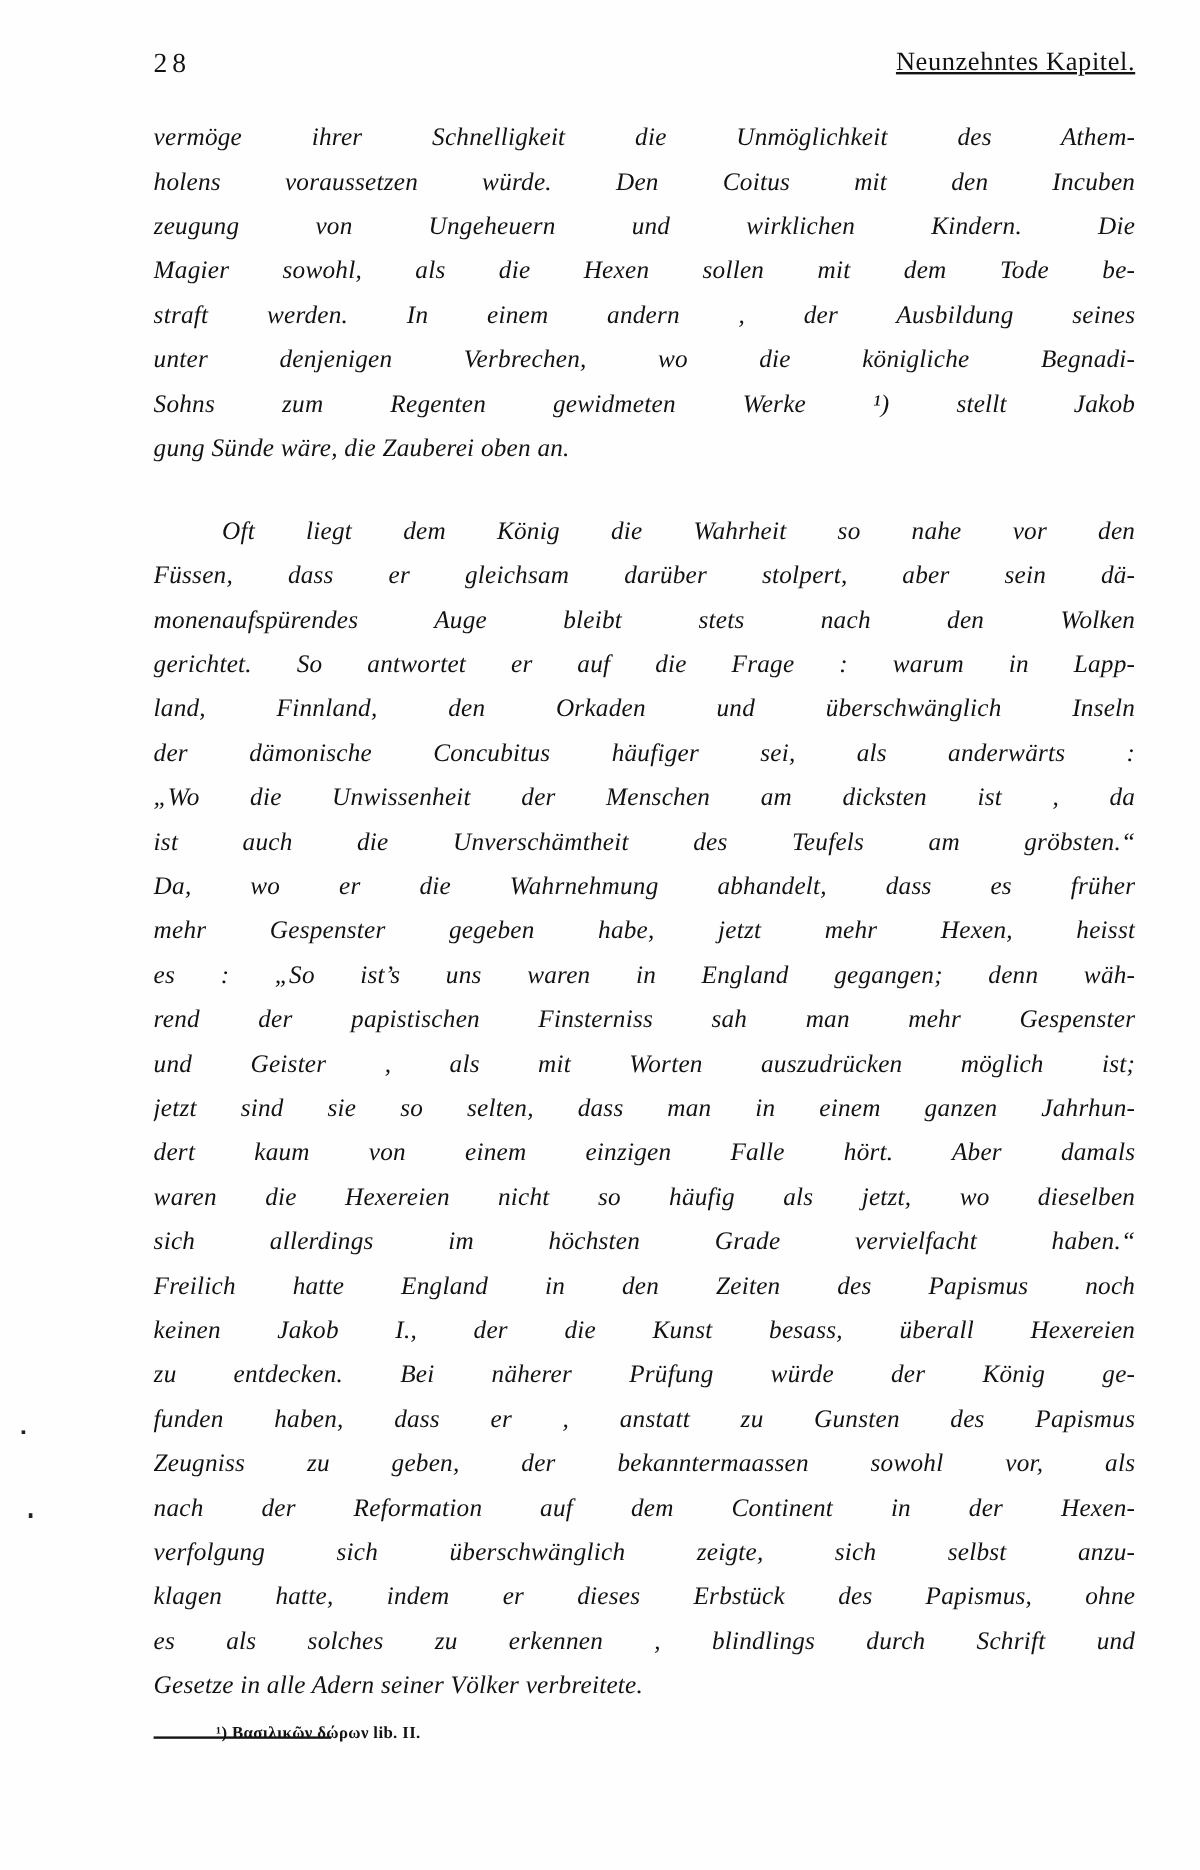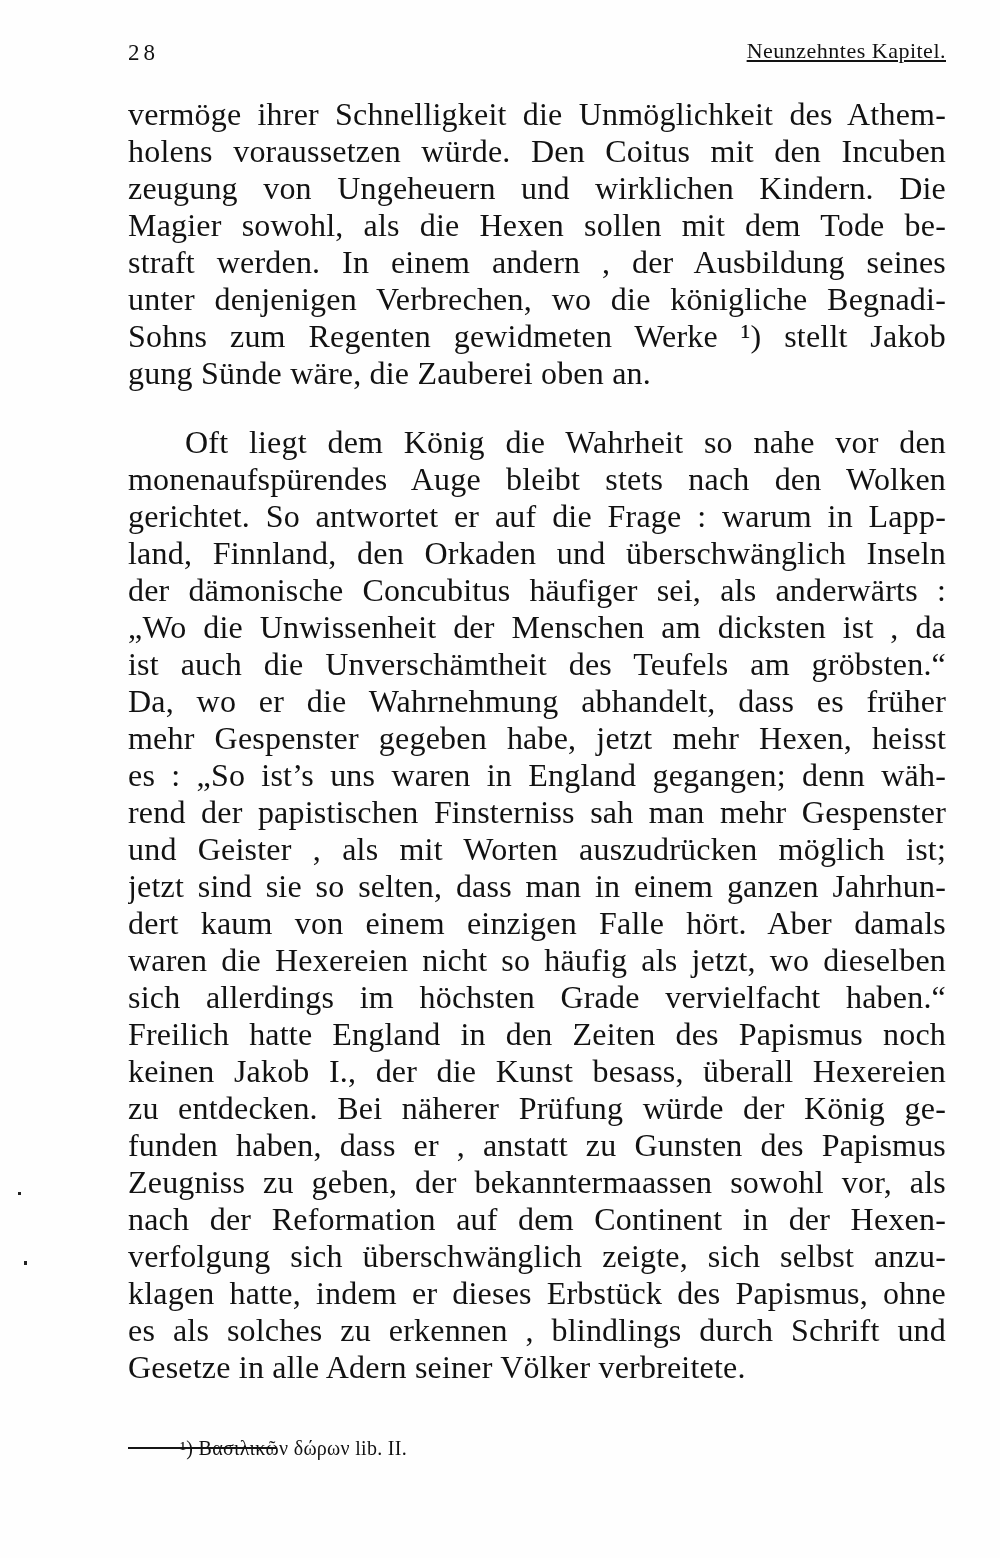--- a/index.html
+++ b/index.html
@@ -39,48 +39,50 @@
   }
   .body-text {
     position: absolute;
     top: 96px;
     left: 128px;
     width: 818px;
   }
   .line {
     height: 37px;
     line-height: 37px;
-    font-size: 32px;
+    font-size: 21px;
     letter-spacing: 0.2px;
     text-align: justify;
     text-align-last: justify;
     overflow: hidden;
     white-space: normal;
+    font-style: italic;
   }
   .line.indent {
     padding-left: 57px;
     margin-top: 32px;
   }
   .line.parend {
     text-align-last: left;
   }
   .footnote-rule {
     position: absolute;
     left: 128px;
     top: 1447px;
     width: 148px;
     height: 2px;
     background: #151515;
   }
   .footnote {
     position: absolute;
     left: 180px;
     top: 1437px;
-    font-size: 20px;
+    font-size: 14px;
     letter-spacing: 0.3px;
+    font-weight: bold;
   }
   .speck {
     position: absolute;
     background: #222;
   }
   .speck1 { left: 18px; top: 1192px; width: 3px; height: 3px; }
   .speck2 { left: 24px; top: 1261px; width: 3px; height: 4px; }
 </style>
 </head>
 <body>
@@ -94,20 +96,21 @@
   <div class="body-text" id="body-text">
       <div class="line">vermöge ihrer Schnelligkeit die Unmöglichkeit des Athem-</div>
       <div class="line">holens voraussetzen würde.  Den Coitus mit den Incuben</div>
       <div class="line">zeugung von Ungeheuern und wirklichen Kindern.  Die</div>
       <div class="line">Magier sowohl, als die Hexen sollen mit dem Tode be-</div>
       <div class="line">straft werden.  In einem andern , der Ausbildung seines</div>
       <div class="line">unter denjenigen Verbrechen, wo die königliche Begnadi-</div>
       <div class="line">Sohns zum Regenten gewidmeten Werke ¹) stellt Jakob</div>
       <div class="line parend">gung Sünde wäre, die Zauberei oben an.</div>
       <div class="line indent">Oft liegt dem König die Wahrheit so nahe vor den</div>
+      <div class="line">Füssen, dass er gleichsam darüber stolpert, aber sein dä-</div>
       <div class="line">monenaufspürendes Auge bleibt stets nach den Wolken</div>
       <div class="line">gerichtet.  So antwortet er auf die Frage : warum in Lapp-</div>
       <div class="line">land, Finnland, den Orkaden und überschwänglich Inseln</div>
       <div class="line">der dämonische Concubitus häufiger sei, als anderwärts :</div>
       <div class="line">„Wo die Unwissenheit der Menschen am dicksten ist , da</div>
       <div class="line">ist auch die Unverschämtheit des Teufels am gröbsten.“</div>
       <div class="line">Da, wo er die Wahrnehmung abhandelt, dass es früher</div>
       <div class="line">mehr Gespenster gegeben habe, jetzt mehr Hexen, heisst</div>
       <div class="line">es :  „So ist’s uns waren in England gegangen; denn wäh-</div>
       <div class="line">rend der papistischen Finsterniss sah man mehr Gespenster</div>

